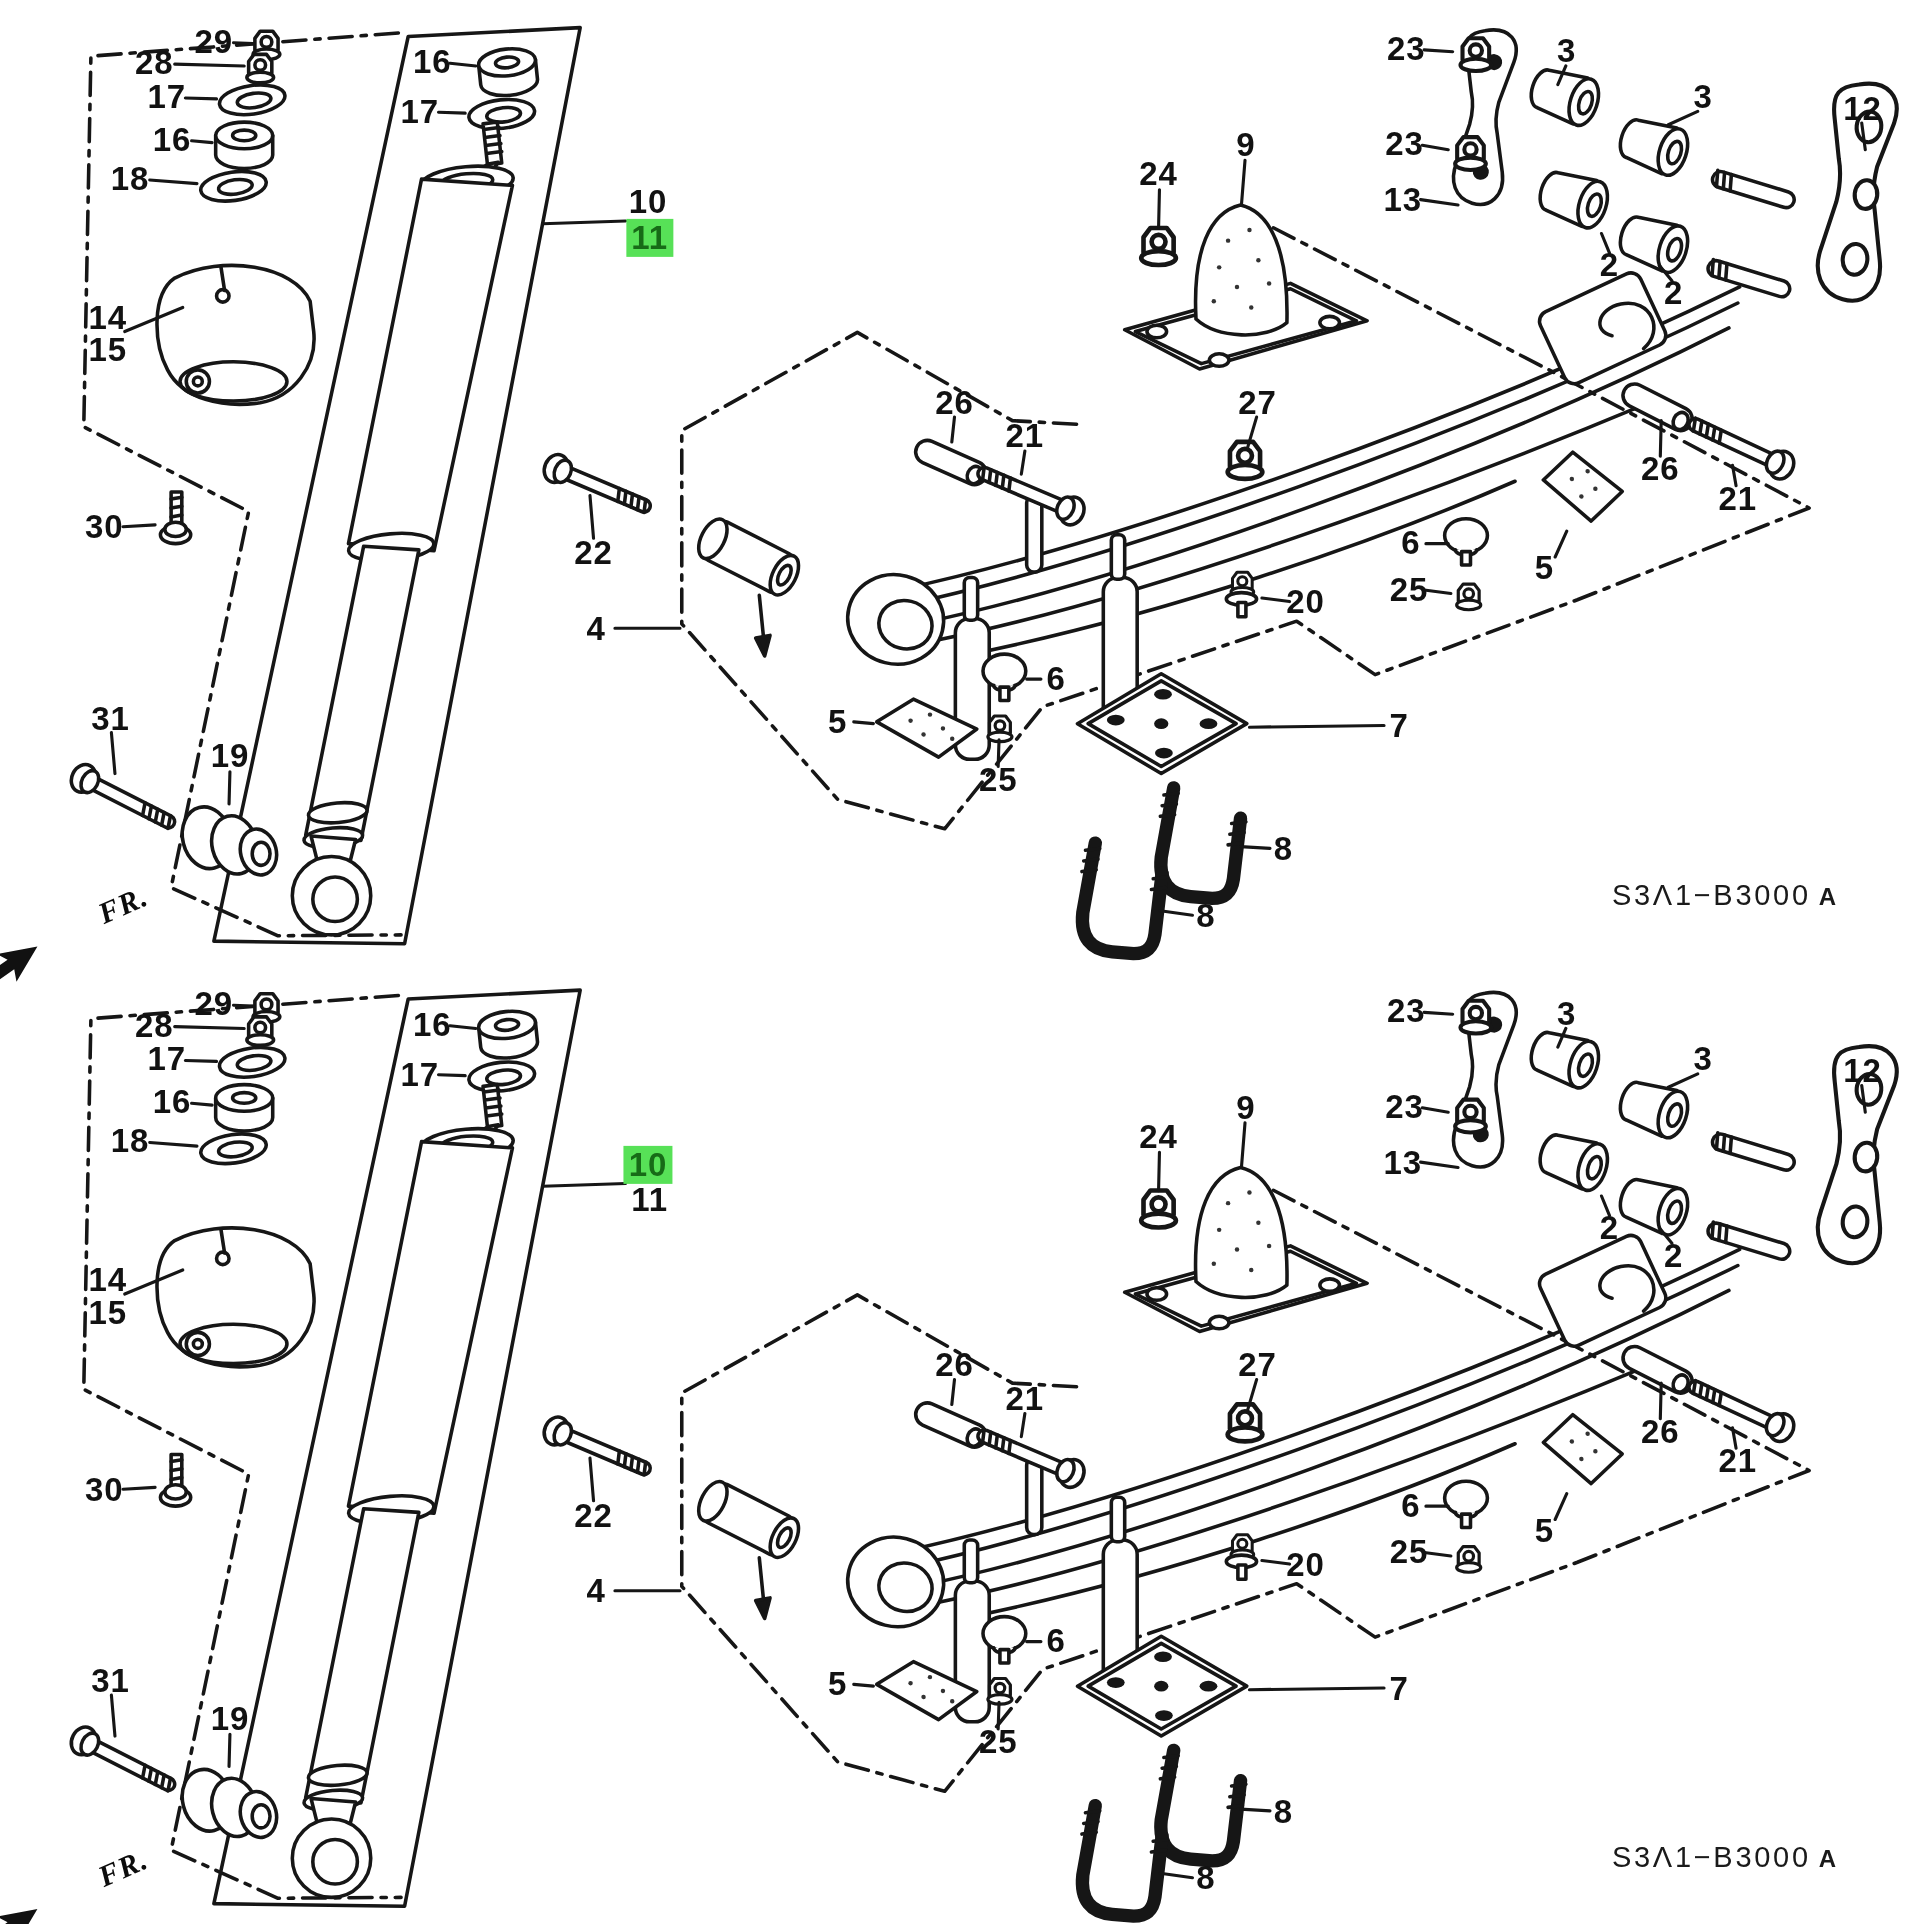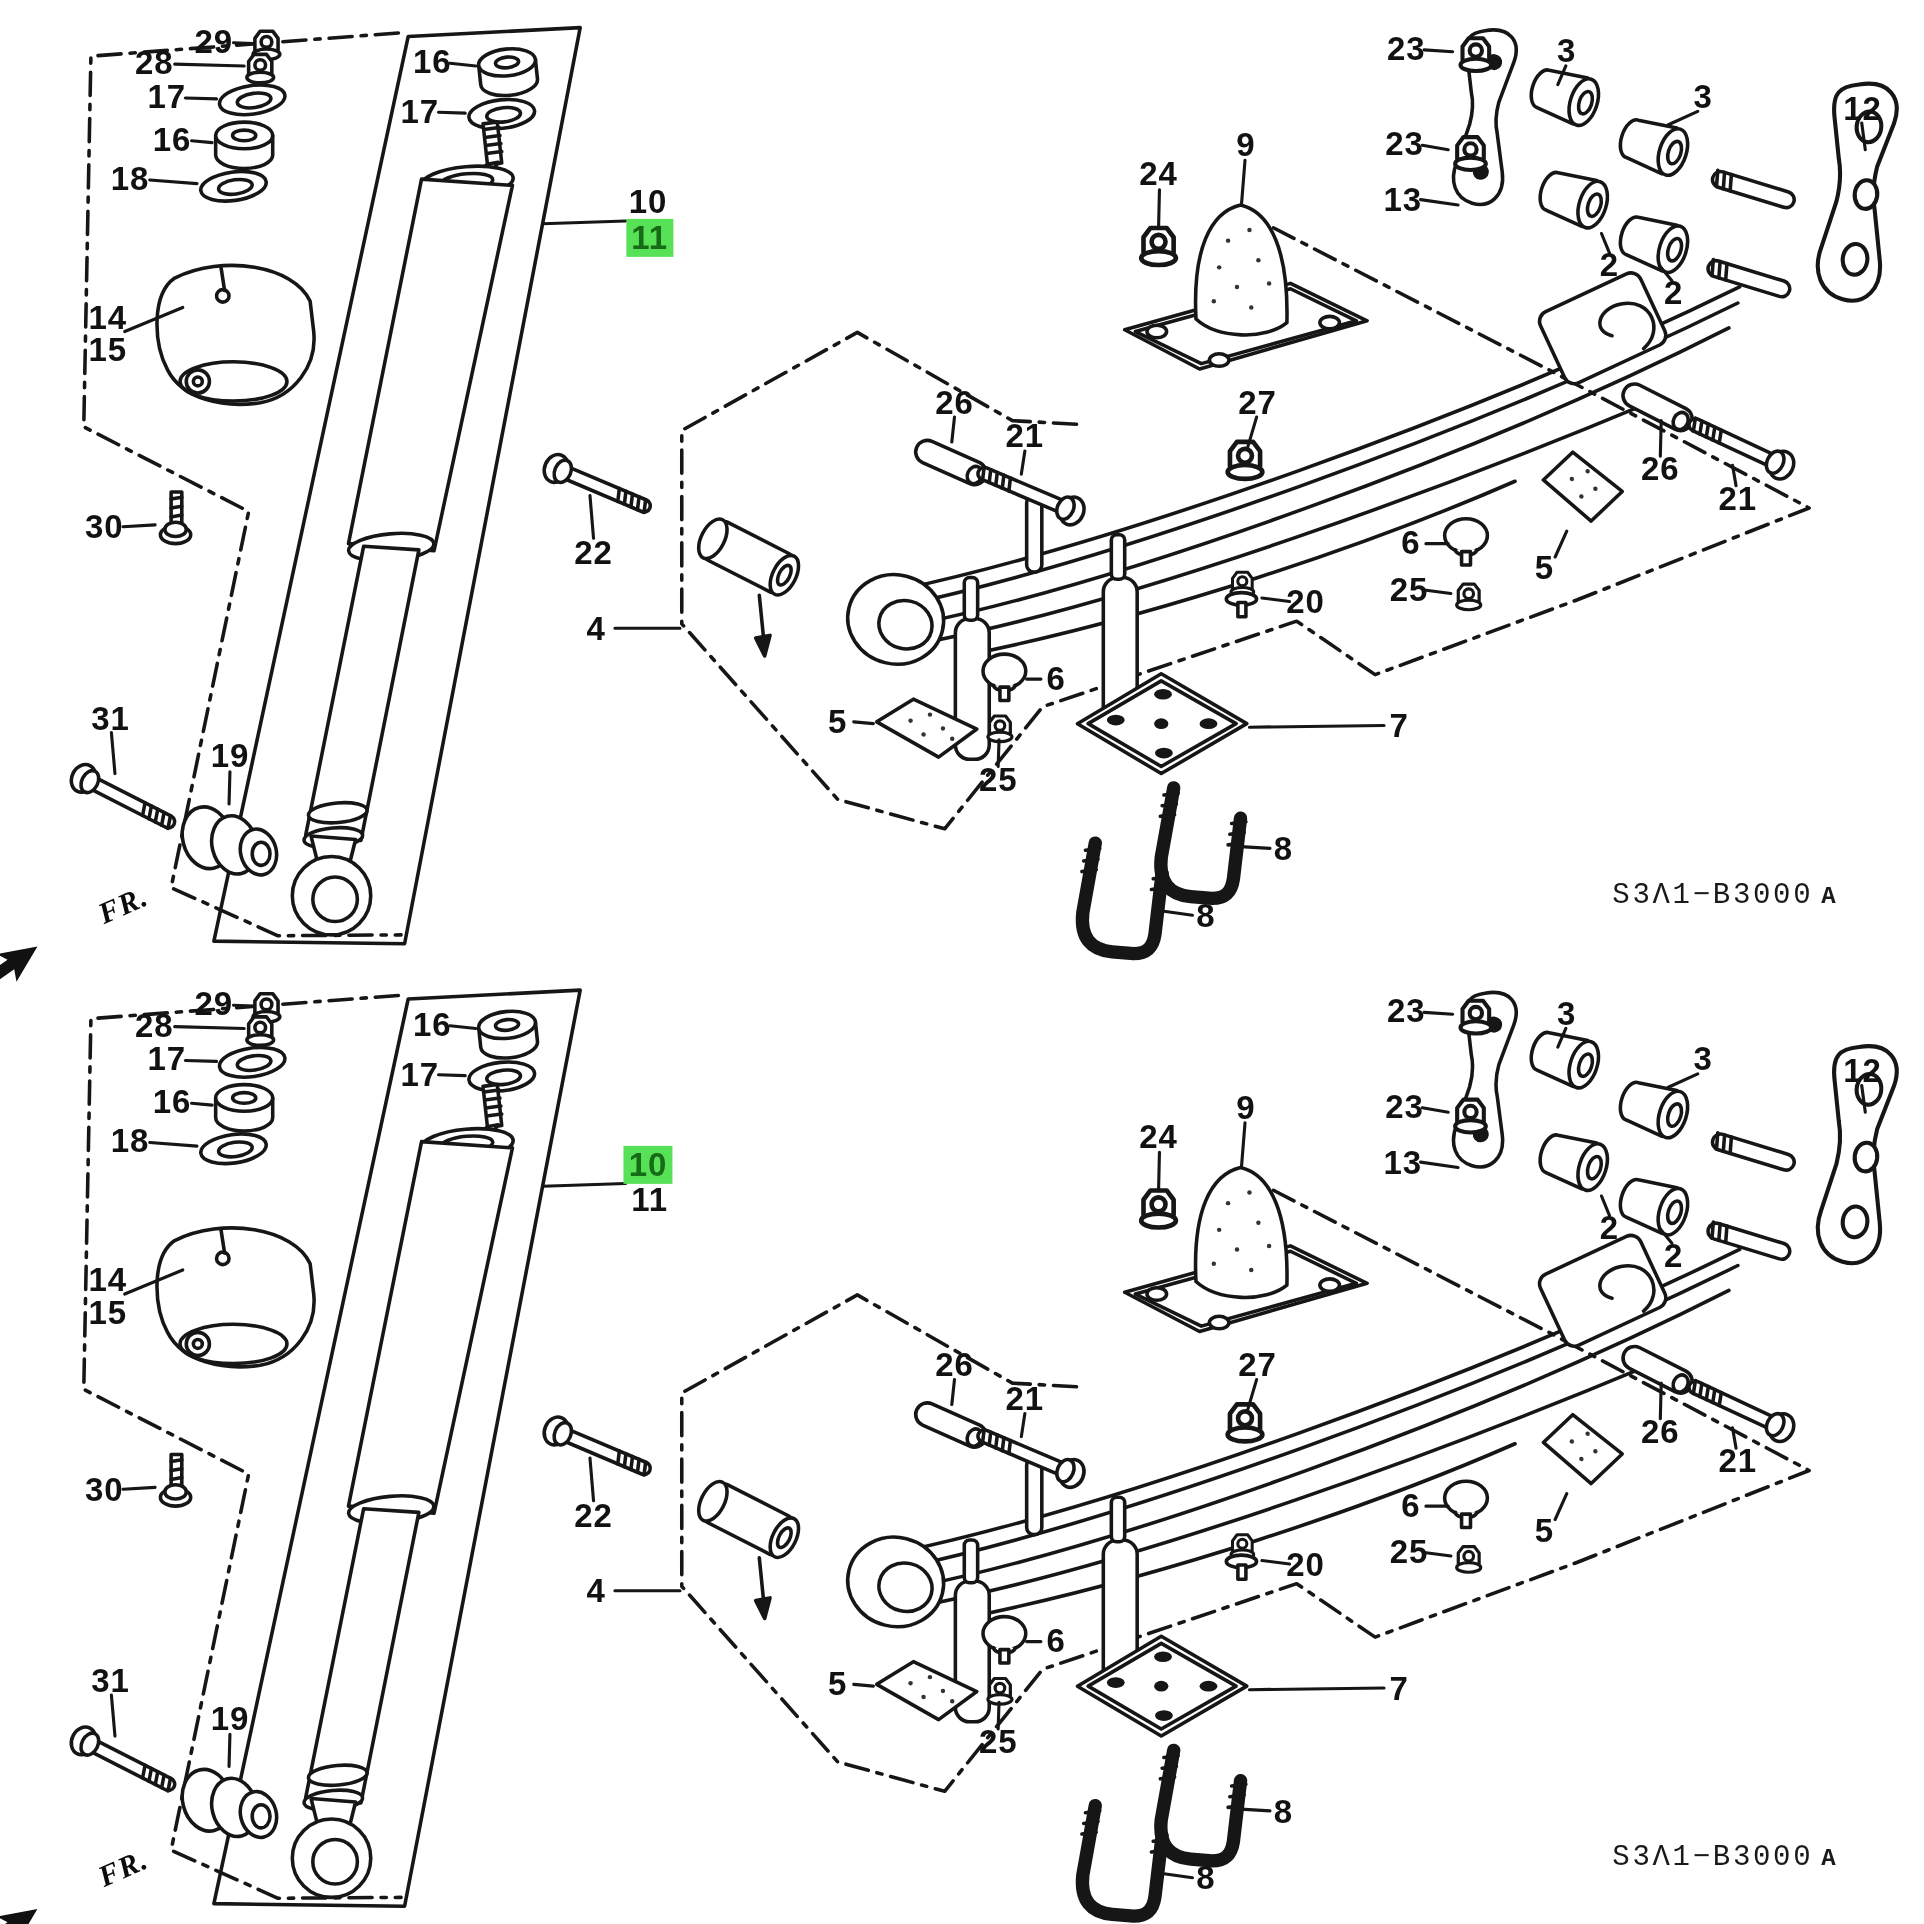--- a/index.html
+++ b/index.html
@@ -4,21 +4,21 @@
 <style>
   html,body{margin:0;padding:0;background:#fff;}
   .stage{position:relative;width:1925px;height:1925px;background:#fff;overflow:hidden;
          font-family:"Liberation Sans",sans-serif;}
   .stage svg{position:absolute;inset:0;}
   .part-label{position:absolute;transform:translate(-50%,-50%);
     font:700 33px/1.05 "Liberation Sans",sans-serif;color:#121212;
     letter-spacing:0.9px;padding:1.8px 5.3px;white-space:nowrap;}
   .part-label.highlighted{background:var(--hl,#57e157);color:var(--hlt,#176b17);}
   .diagram-code{position:absolute;transform:translate(-50%,-50%);
-    font-family:Liberation Mono, monospace;font-size:29px;color:#1a1a1a;
+    font-family:Liberation Sans, sans-serif;font-size:29px;color:#1a1a1a;
     letter-spacing:2.7px;white-space:nowrap;text-align:center;}
   .diagram-code .code-suffix{font-weight:700;font-size:24px;margin-left:8px;letter-spacing:0.9px;}
   .fr-label{position:absolute;transform:translate(-50%,-50%) rotate(-24deg);
     font:700 30px/1 "Liberation Serif",serif;font-style:italic;color:#0c0c0c;letter-spacing:0.9px;}
 </style>
 </head>
 <body>
 
 <div class="stage">
 

